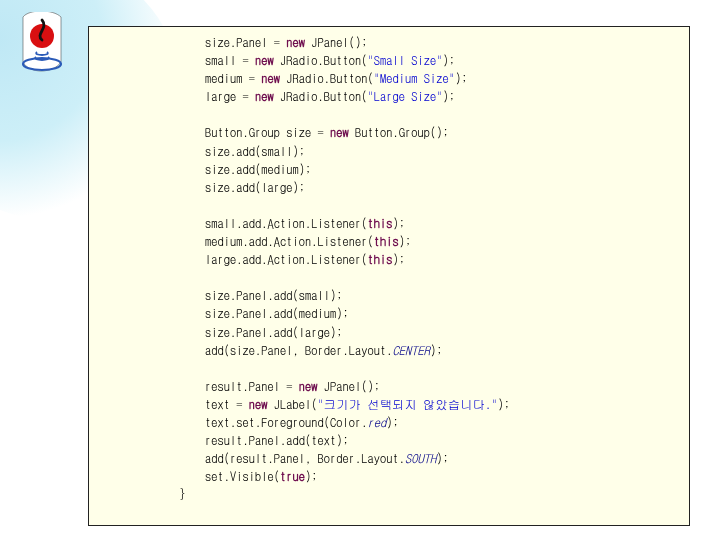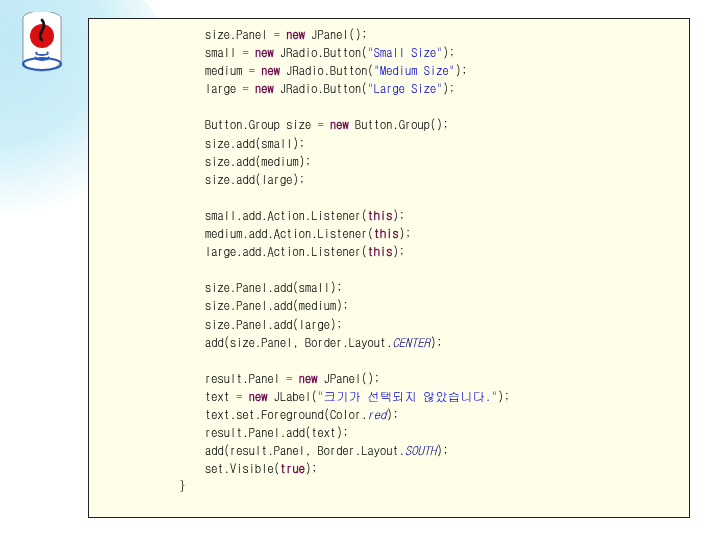--- a/index.html
+++ b/index.html
@@ -24,21 +24,21 @@
   .logo {
     position: absolute;
     top: 12px;
     left: 15px;
     width: 54px;
     height: 65px;
     z-index: 2;
   }
   .codebox {
     position: absolute;
-    top: 18px;
+    top: 26px;
     left: 88px;
     width: 602px;
     height: 500px;
     background: #ffffe9;
     border: 1px solid #222;
     box-sizing: border-box;
     padding: 6px 4px 6px 20px;
     z-index: 1;
   }
   .code {

